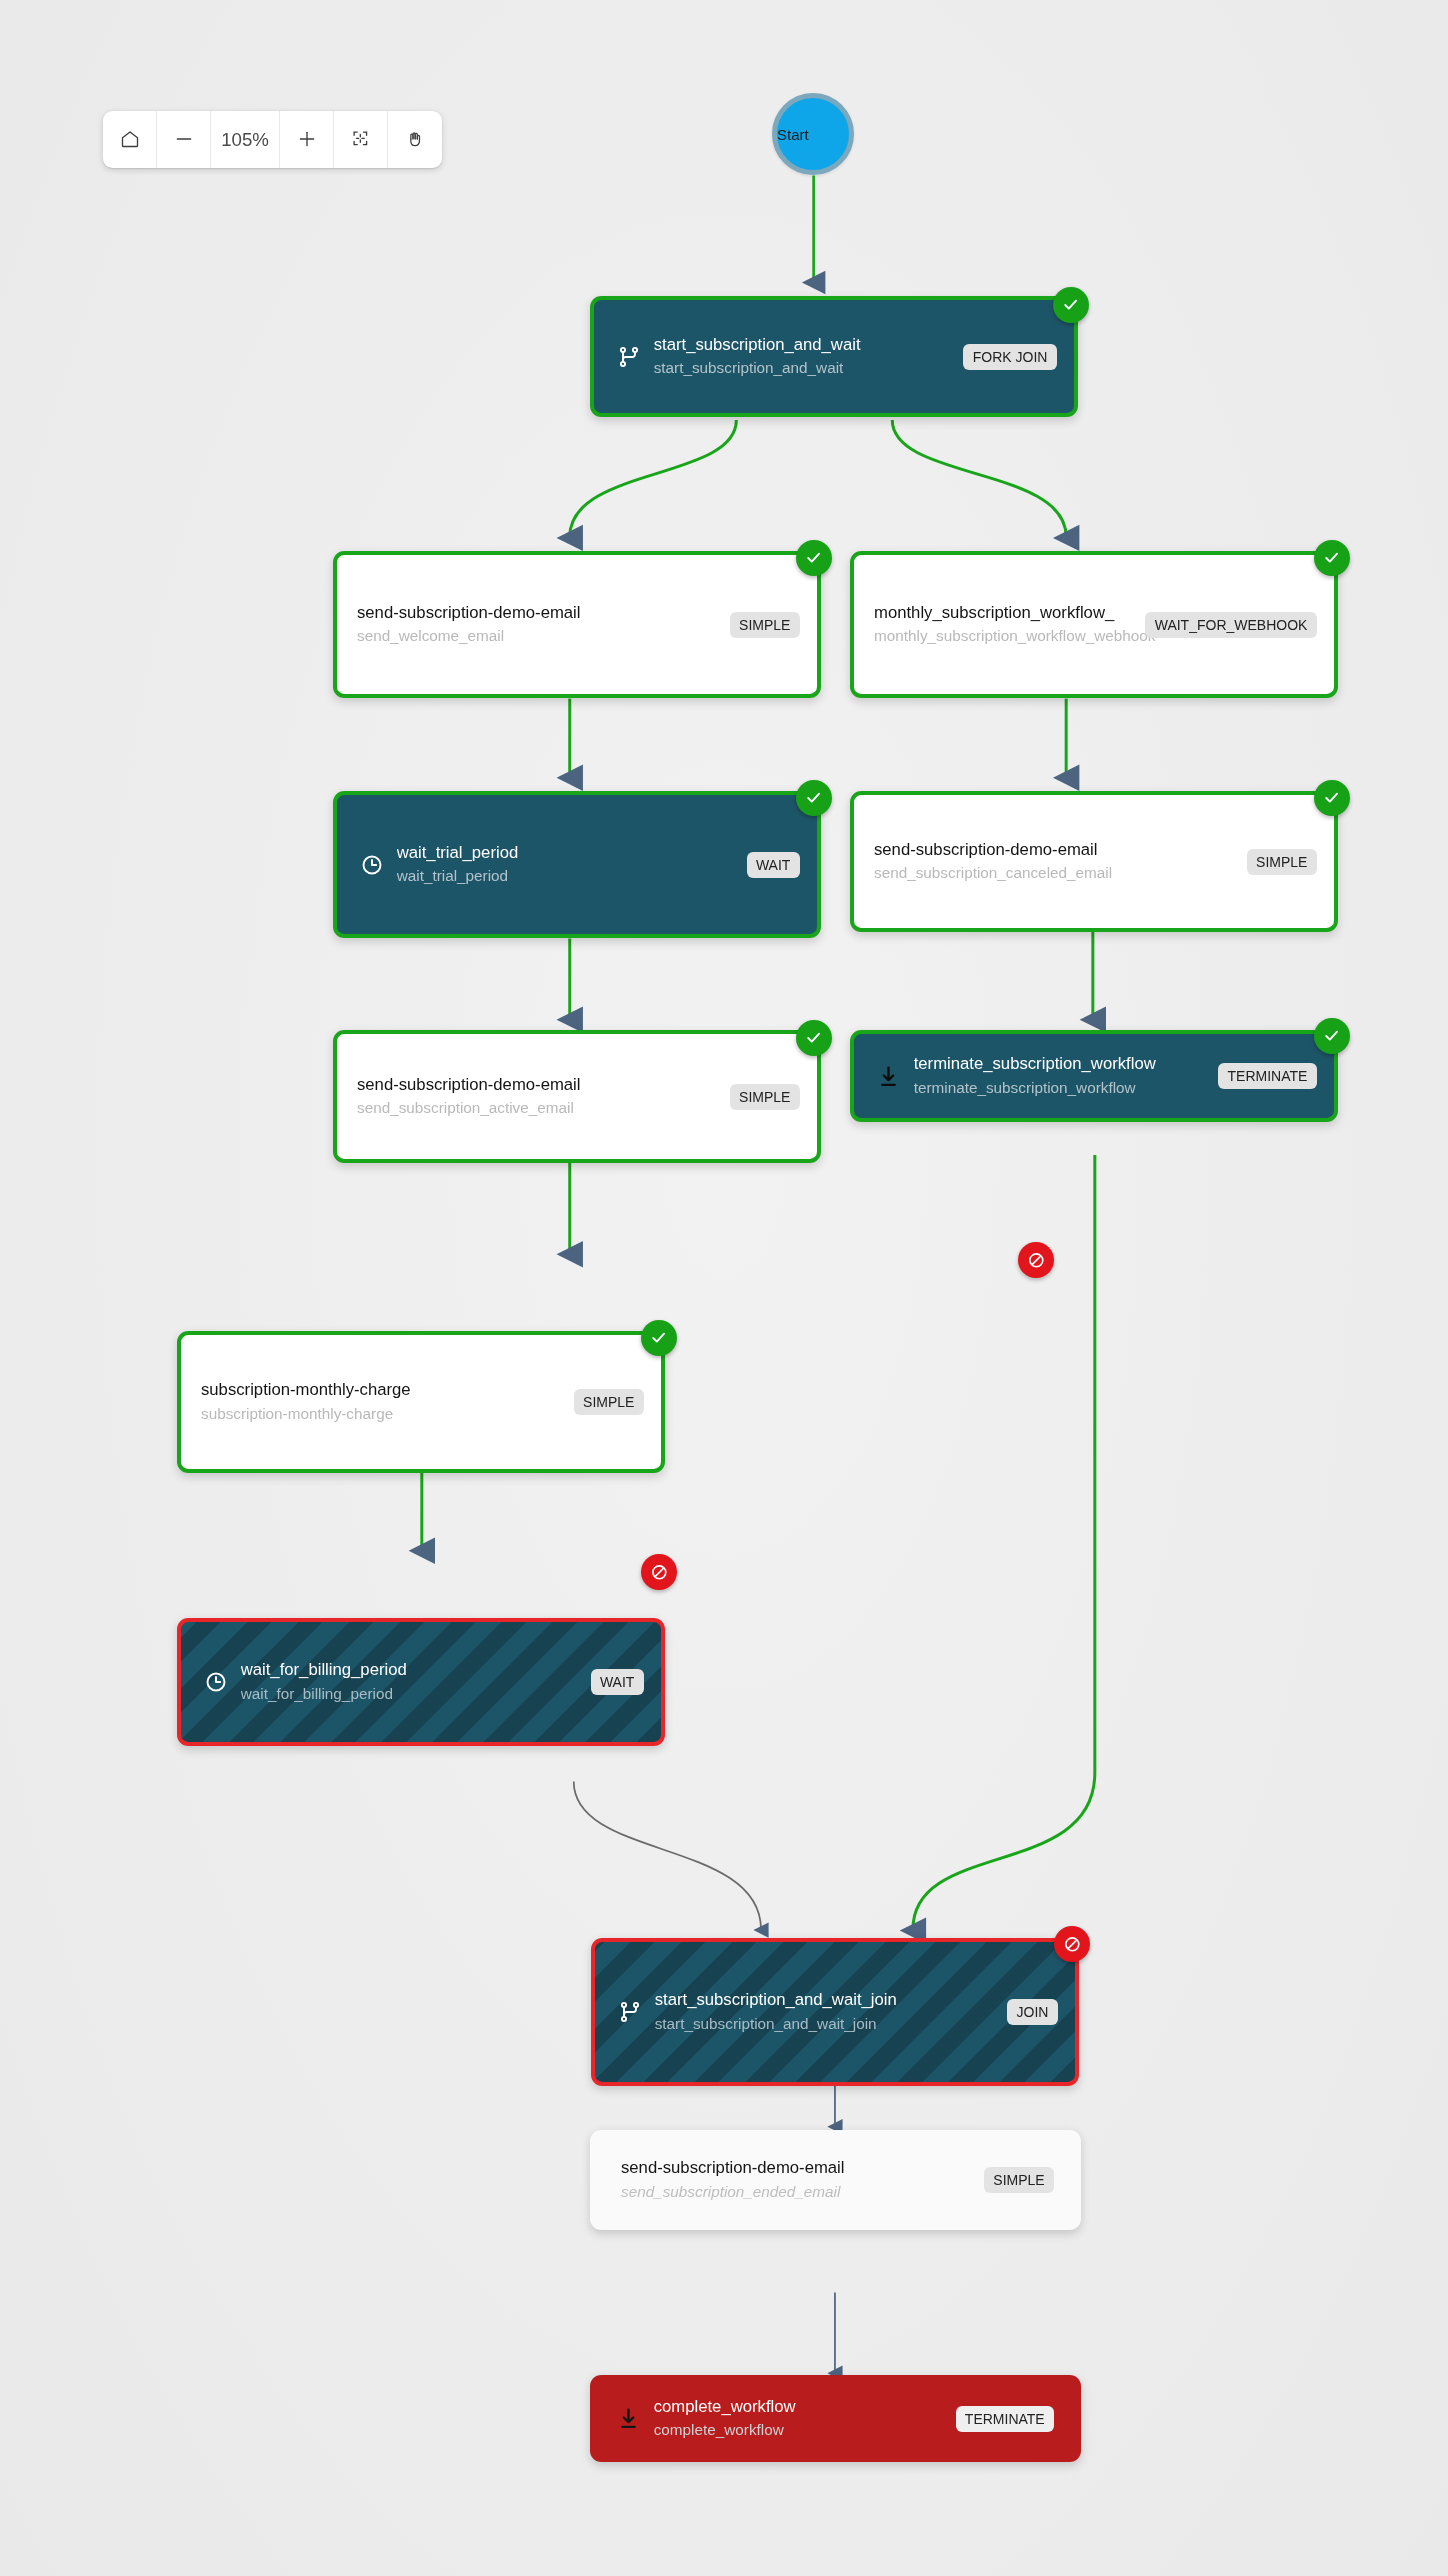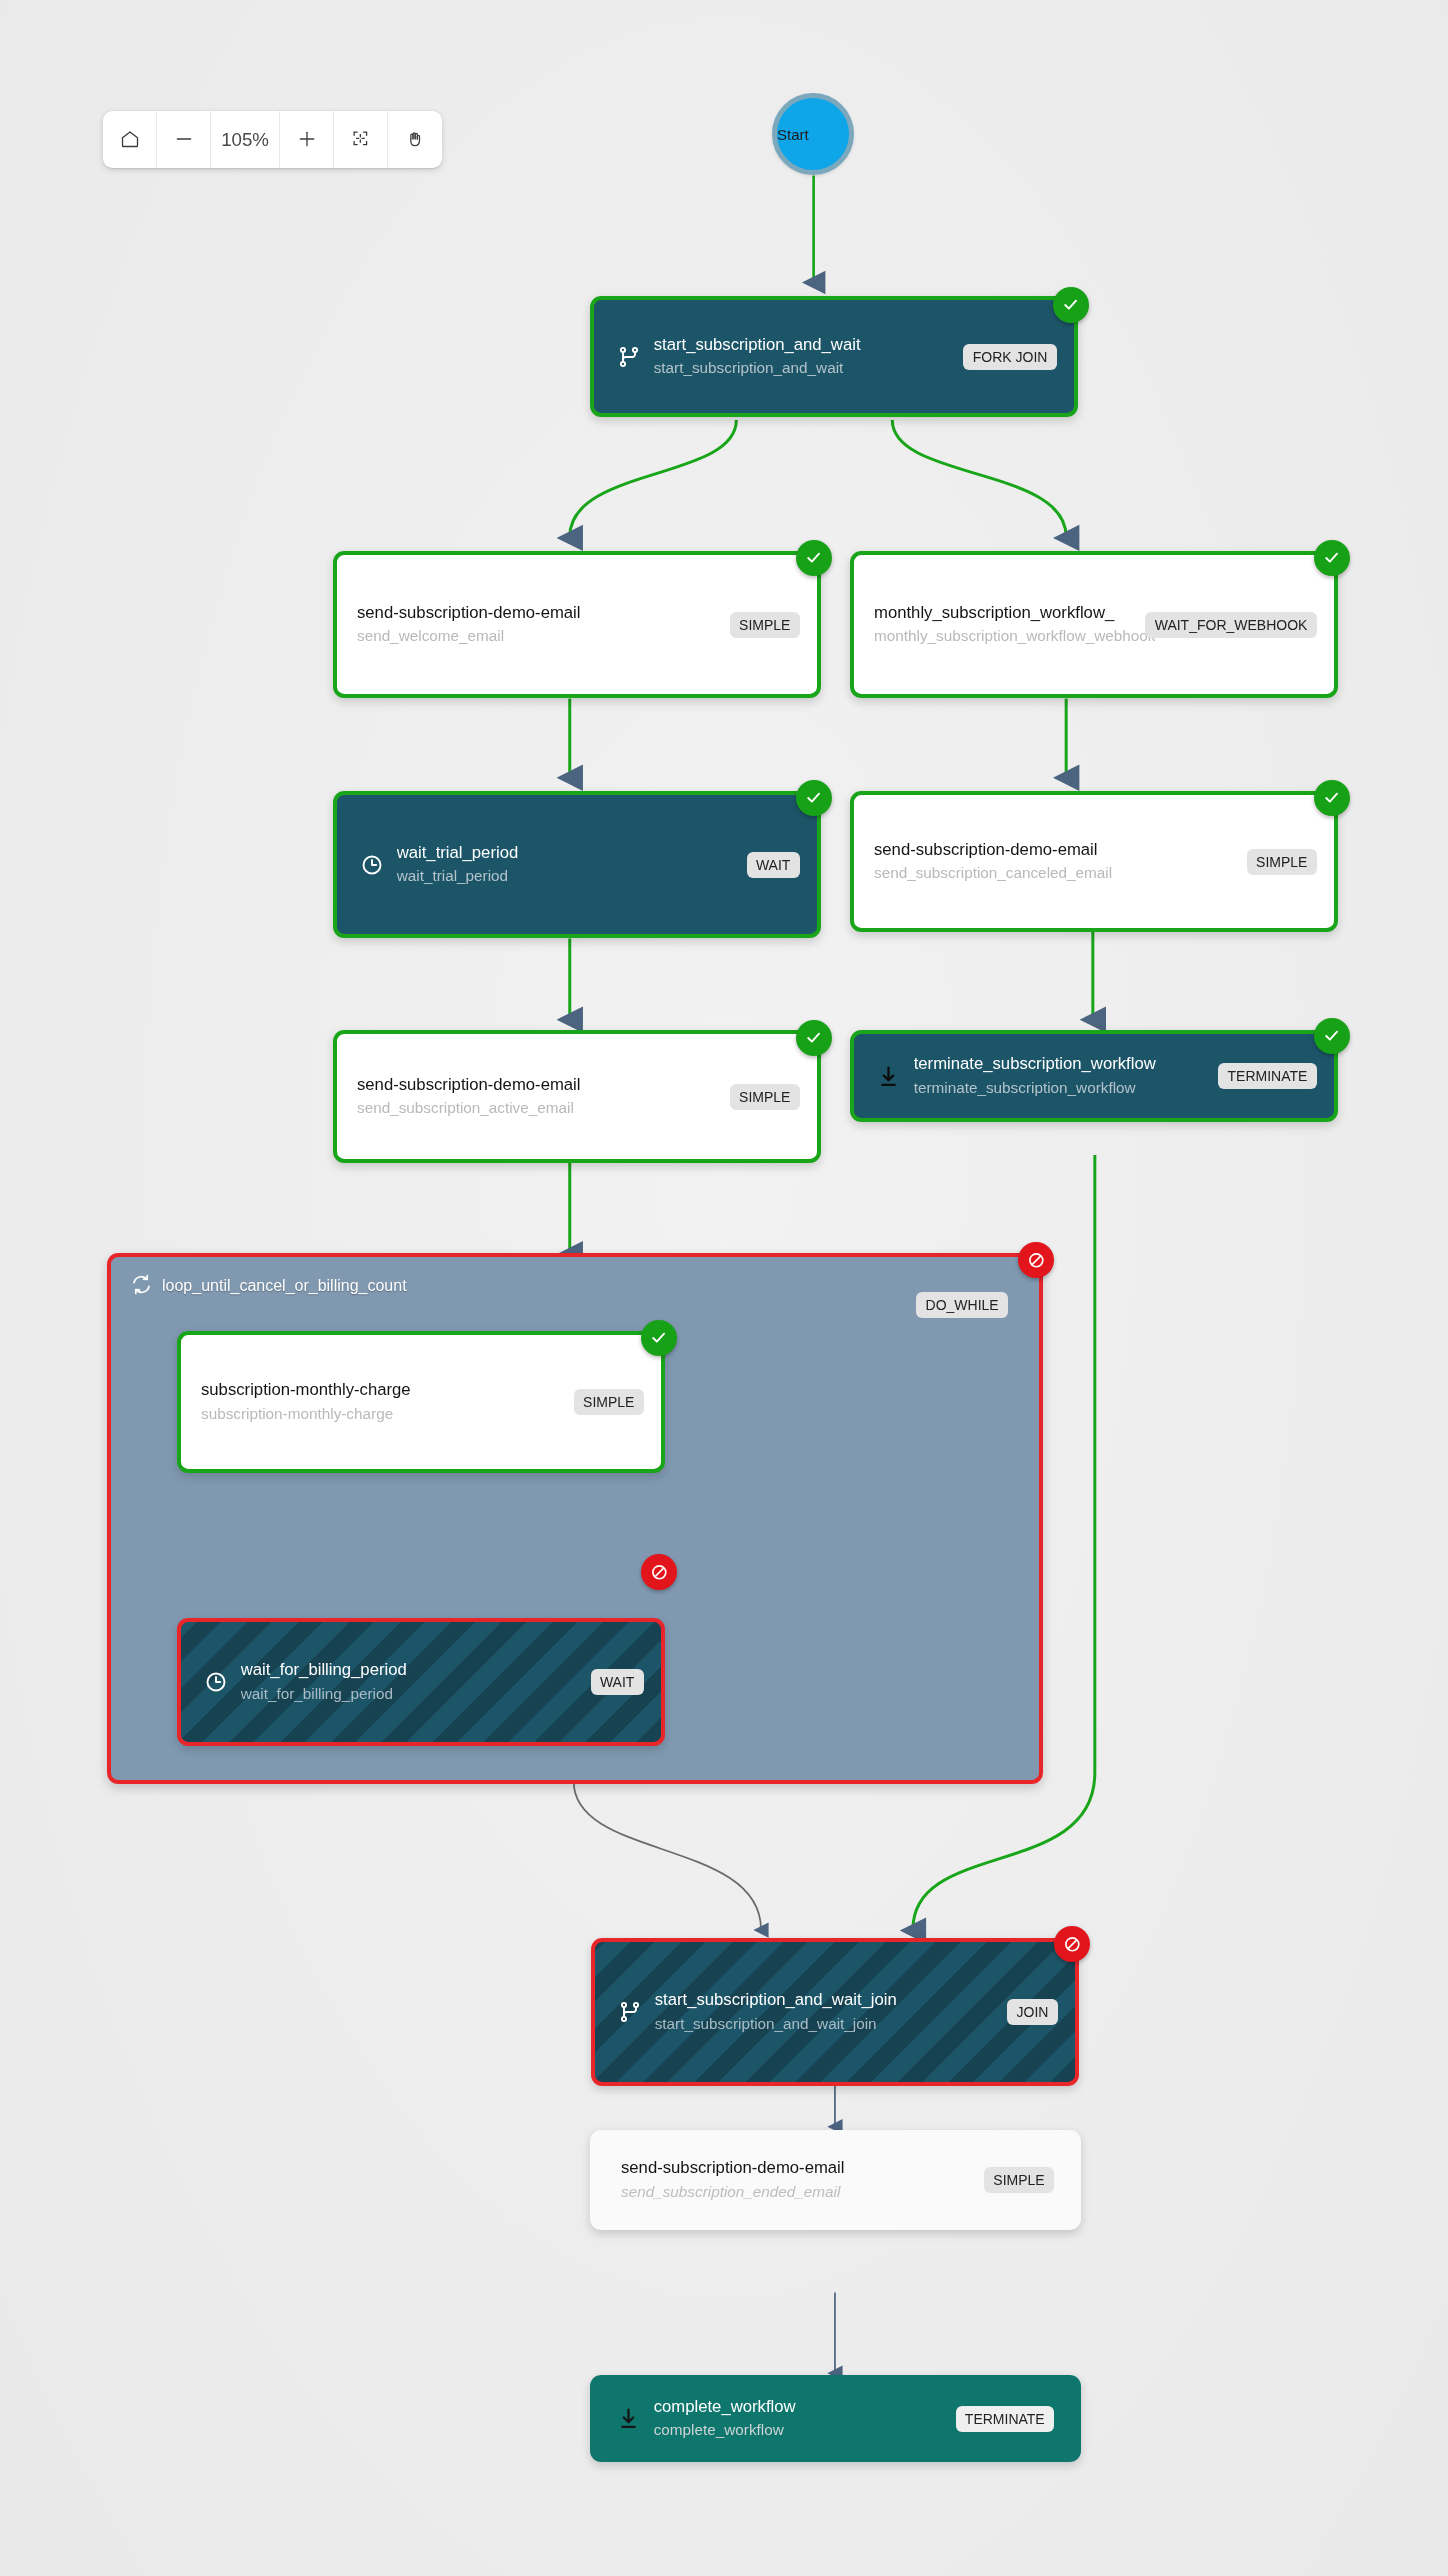--- a/index.html
+++ b/index.html
@@ -153,21 +153,21 @@
   .node.light .subtitle { color: #b9b9b9; }
 
   .node.pending-light {
     background: #fafafa;
     border: none;
   }
   .node.pending-light .title { color: #141414; }
   .node.pending-light .subtitle { color: #bdbdbd; font-style: italic; }
 
   .node.pending-dark {
-    background: #0f766e;
+    background: #b91c1c;
     border: none;
   }
   .node.pending-dark .title { color: #ffffff; }
   .node.pending-dark .subtitle { color: #cdd3d4; }
 
   .node.blocked {
     background:
       repeating-linear-gradient(-45deg,
         rgba(0,0,0,0.22) 0px,
         rgba(0,0,0,0.22) 17.3px,
@@ -440,34 +440,20 @@
       </span>
       <span class="type-badge">TERMINATE</span>
     </div>
   </div>
   <div class="status-badge ok" style="left:1314px; top:1018px;">
     <svg width="17.3" height="17.3" viewBox="0 0 24 24" fill="none" stroke="#fff" stroke-width="2.6" stroke-linecap="round" stroke-linejoin="round">
         <path d="M4.5 12.5 L9.5 17.5 L19.5 6.5"></path>
       </svg>
   </div>
 
-  <div class="loop-container" style="left:107px; top:1253px; width:936px; height:531px;">
-    <div class="loop-header">
-      <span>
-        <svg width="23" height="23" viewBox="0 0 24 24" fill="none" stroke="#ffffff" stroke-width="1.8" stroke-linecap="round" stroke-linejoin="round">
-          <path d="M4.2 10 A7.8 7.8 0 0 1 17.5 6.3"></path>
-          <path d="M19.8 14 A7.8 7.8 0 0 1 6.5 17.7"></path>
-          <path d="M17.9 2.6 L18 6.6 L14.1 6.4"></path>
-          <path d="M6.1 21.4 L6 17.4 L9.9 17.6"></path>
-        </svg>
-      </span>
-      <span class="loop-title">loop_until_cancel_or_billing_count</span>
-    </div>
-    <div class="loop-type-badge" style="right:31px; top:35px;">DO_WHILE</div>
-  </div>
   <div class="status-badge blocked" style="left:1018px; top:1242px;">
     <svg width="18.7" height="18.7" viewBox="0 0 24 24" fill="none" stroke="#fff" stroke-width="2.1">
         <circle cx="12" cy="12" r="8.3"></circle>
         <line x1="6.2" y1="17.8" x2="17.8" y2="6.2"></line>
       </svg>
   </div>
 
   <div class="node light" style="left:177px; top:1331px; width:488px; height:142px;">
     <div class="row">
       <span class="labels">

